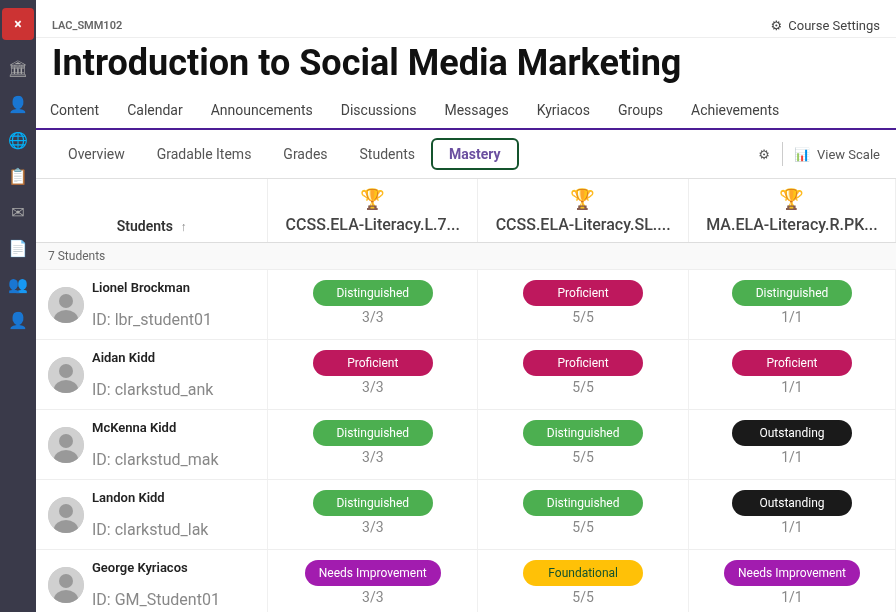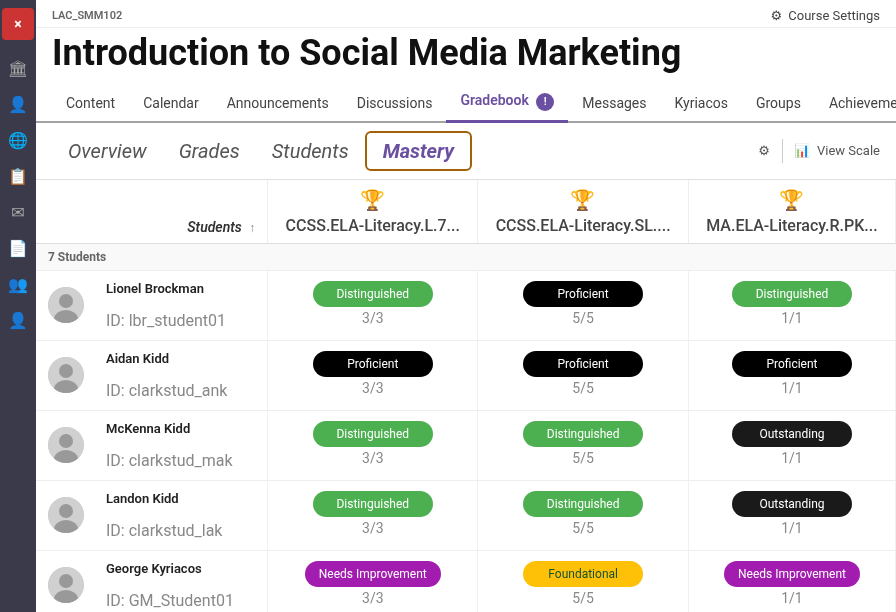--- a/index.html
+++ b/index.html
@@ -42,21 +42,21 @@
       flex-direction: column;
       height: 612px;
       background: white;
     }
 
     
     .top-header {
       display: flex;
       justify-content: space-between;
       align-items: center;
-      padding: 8px 16px 4px;
+      padding: 18px 16px 4px;
       border-bottom: 1px solid #eee;
     }
     .course-code {
       font-size: 11px;
       color: #666;
       font-weight: 600;
     }
     .course-settings {
       display: flex; align-items: center; gap: 6px;
       font-size: 13px; color: #444;
@@ -65,23 +65,23 @@
     .course-title {
       font-size: 36px;
       font-weight: 700;
       color: #111;
       padding: 4px 16px 8px;
     }
 
     
     .nav-tabs {
       display: flex;
-      align-items: flex-end;
-      padding: 0 16px;
-      border-bottom: 2px solid #a3a3a3;
+      align-items: flex-start;
+      padding: 0 0;
+      border-bottom: 2px solid #4c1d95;
       gap: 0;
     }
     .nav-tab {
       padding: 10px 14px;
       font-size: 14px;
       color: #444;
       cursor: pointer;
       position: relative;
       white-space: nowrap;
     }
@@ -112,29 +112,28 @@
     
     .sub-nav {
       display: flex;
       align-items: center;
       padding: 8px 16px;
       border-bottom: 1px solid #e0e0e0;
       gap: 0;
     }
     .sub-nav-item {
       padding: 6px 16px;
-      font-size: 20px;
+      font-size: 14px;
       color: #555;
       cursor: pointer;
-      font-style: italic;
     }
     .sub-nav-item.active {
       color: #6b4fa0;
       font-weight: 700;
-      border: 2px solid #a16207;
+      border: 2px solid #14532d;
       border-radius: 6px;
       background: white;
     }
     .sub-nav-item.active::after { display: none; }
     .sub-nav-actions {
       margin-left: auto;
       display: flex; align-items: center; gap: 12px;
     }
     .gear-btn, .scale-btn {
       display: flex; align-items: center; gap: 6px;
@@ -156,26 +155,25 @@
       background: white;
       border-bottom: 1px solid #ddd;
       border-right: 1px solid #eee;
       padding: 8px 12px;
       vertical-align: bottom;
       position: sticky;
       top: 0;
       z-index: 10;
     }
     th.student-col {
-      text-align: right;
+      text-align: center;
       min-width: 220px;
       font-size: 14px;
       font-weight: 600;
       color: #333;
-      font-style: italic;
     }
     th.score-col {
       text-align: center;
       min-width: 160px;
       color: #444;
       font-size: 12px;
     }
     .trophy-icon {
       font-size: 20px;
       display: block;
@@ -189,34 +187,34 @@
       font-weight: 500;
     }
 
     
     .count-row td {
       background: #f9f9f9;
       padding: 6px 12px;
       font-size: 12px;
       color: #666;
       border-bottom: 1px solid #eee;
-      font-weight: 700;
+      font-weight: 400;
     }
 
     
     tbody tr.data-row td {
       padding: 10px 12px;
       border-bottom: 1px solid #eee;
       border-right: 1px solid #f0f0f0;
       vertical-align: top;
     }
     .student-info {
       display: flex;
       align-items: center;
-      gap: 22px;
+      gap: 8px;
     }
     .avatar {
       width: 36px; height: 36px;
       border-radius: 50%;
       background: #ccc;
       display: flex; align-items: center; justify-content: center;
       font-size: 18px;
       color: #888;
       overflow: hidden;
     }
@@ -237,21 +235,21 @@
       display: inline-block;
       padding: 6px 14px;
       border-radius: 20px;
       font-size: 12px;
       font-weight: 400;
       color: white;
       min-width: 120px;
       text-align: center;
     }
     .badge.distinguished { background: #4caf50; }
-    .badge.proficient { background: #000000; }
+    .badge.proficient { background: #be185d; }
     .badge.outstanding { background: #1a1a1a; }
     .badge.needs-improvement { background: #a21caf; }
     .badge.foundational { background: #ffc107; color: #14532d; }
     .score-fraction {
       font-size: 14px;
       color: #888;
       margin-top: 3px;
     }
     .sort-arrow { font-size: 12px; color: #888; margin-left: 4px; }
   </style>
@@ -280,33 +278,30 @@
     </div>
   </div>
 
   <div class="course-title">Introduction to Social Media Marketing</div>
 
   <div class="nav-tabs">
     <div class="nav-tab">Content</div>
     <div class="nav-tab">Calendar</div>
     <div class="nav-tab">Announcements</div>
     <div class="nav-tab">Discussions</div>
-    <div class="nav-tab active">
-      <span>Gradebook</span>
-      <span class="gradebook-badge">!</span>
-    </div>
     <div class="nav-tab">Messages</div>
     <div class="nav-tab">Kyriacos</div>
     <div class="nav-tab">Groups</div>
     <div class="nav-tab">Achievements</div>
 
   </div>
 
   <div class="sub-nav">
     <div class="sub-nav-item">Overview</div>
+    <div class="sub-nav-item">Gradable Items</div>
     <div class="sub-nav-item">Grades</div>
     <div class="sub-nav-item">Students</div>
     <div class="sub-nav-item active">Mastery</div>
     <div class="sub-nav-actions">
       <div class="gear-btn">
         <span>⚙</span>
       </div>
       <div style="width:1px;height:24px;background:#ccc;"></div>
       <div class="scale-btn">
         <span>📊</span>

